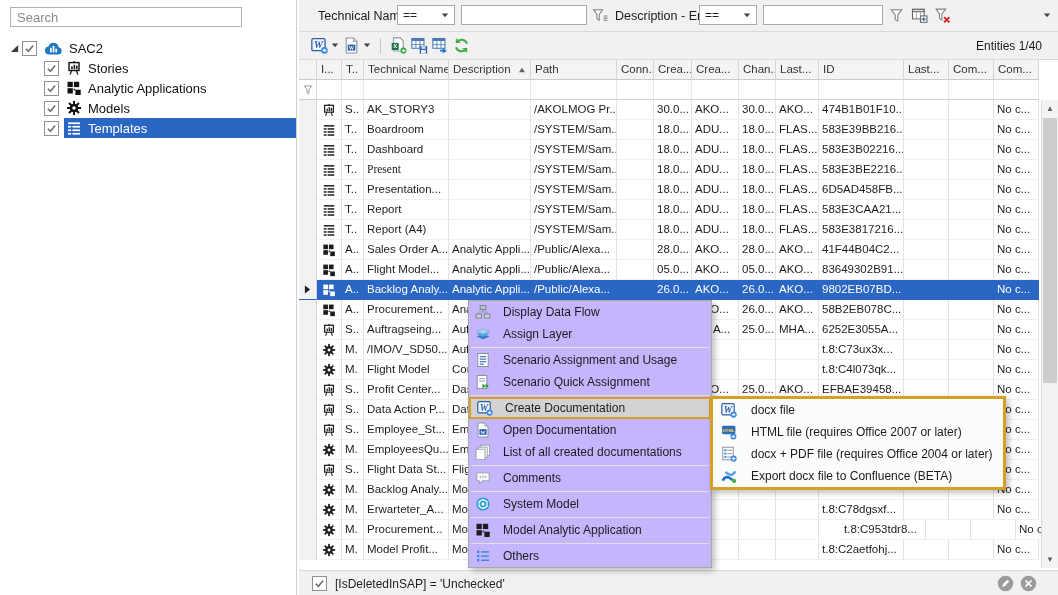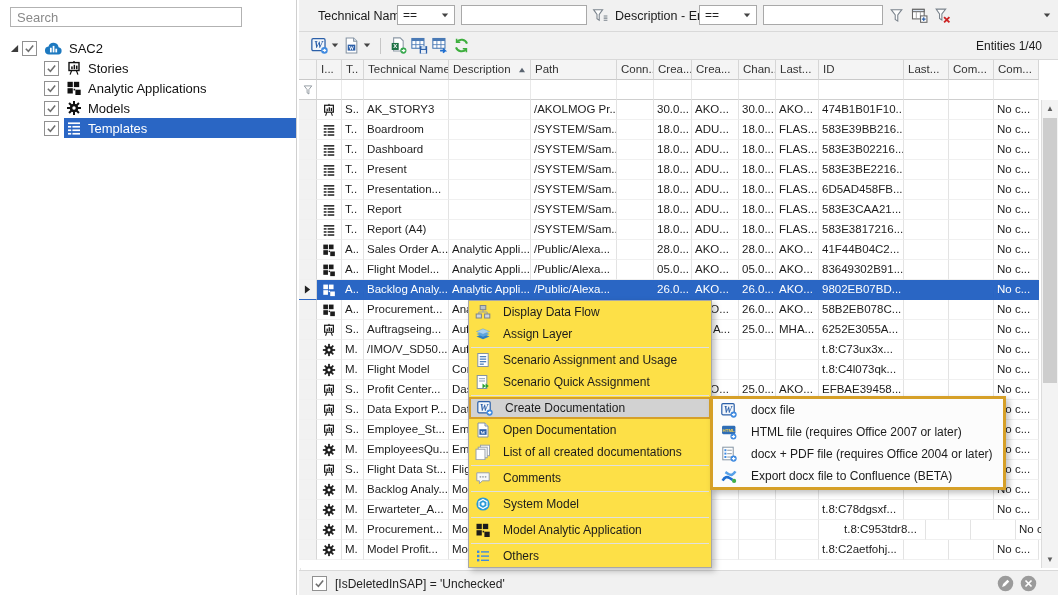--- a/index.html
+++ b/index.html
@@ -68,21 +68,21 @@
         color:#5f5f5f;font-size:8px;background:#f3f3f3;}
   #sthumb{position:absolute;left:1px;top:18px;width:14px;height:265px;background:#cdcdcd;}
 
   
   #status-bar{position:absolute;left:0;top:570px;width:759px;height:25px;background:#f1f1f1;border-top:1px solid #d9d9d9;}
   #status-bar .cb{position:absolute;left:13px;top:5px;}
   #status-text{position:absolute;left:36px;top:6px;font-size:12px;color:#222;}
   .sb-circle{position:absolute;top:4px;width:17px;height:17px;}
 
   
-  #context-menu{position:absolute;left:468px;top:300px;width:244px;background:#fde047;border:1px solid #a8a8a8;
+  #context-menu{position:absolute;left:468px;top:300px;width:244px;background:#c4b5fd;border:1px solid #a8a8a8;
         box-shadow:3px 3px 6px rgba(0,0,0,0.25);box-sizing:border-box;z-index:10;}
   .mi{position:relative;height:22px;display:flex;align-items:center;font-size:12px;color:#1c1c1c;box-sizing:border-box;}
   .mi .icon{position:absolute;left:6px;}
   .mi .mtxt{position:absolute;left:34px;white-space:nowrap;}
   .mi .marr{position:absolute;right:7px;width:5px;height:9px;display:inline-flex;}
   .mi.hl{background:#d2d2d2;border:2px solid #d6a028;}
   .msep{height:4px;display:flex;align-items:center;}
   .msep div{height:1px;background:#e0e0e0;width:100%;margin:0 2px;}
   #submenu{position:absolute;left:710px;top:396px;width:296px;background:#fcfcfc;border:3px solid #d6a028;
         box-shadow:3px 3px 6px rgba(0,0,0,0.25);box-sizing:border-box;z-index:11;}
@@ -518,21 +518,21 @@
                   <rect x="2" y="5.9" width="3.2" height="1.7"></rect>
                   <rect x="6.4" y="5.9" width="7.6" height="1.7"></rect>
                   <rect x="2" y="9.4" width="3.2" height="1.7"></rect>
                   <rect x="6.4" y="9.4" width="7.6" height="1.7"></rect>
                   <rect x="2" y="12.9" width="3.2" height="1.7"></rect>
                   <rect x="6.4" y="12.9" width="7.6" height="1.7"></rect>
                 </svg>
               </span>
             </div>
             <div class="gc" style="width: 22px;">T..</div>
-            <div class="gc" style="width: 85px;">Present</div>
+            <div class="gc" style="width: 85px; font-family: Liberation Serif, serif;">Present</div>
             <div class="gc" style="width: 82px;"></div>
             <div class="gc" style="width: 86px;">/SYSTEM/Sam...</div>
             <div class="gc" style="width: 37px;"></div>
             <div class="gc" style="width: 38px;">18.0...</div>
             <div class="gc" style="width: 47px;">ADU...</div>
             <div class="gc" style="width: 37px;">18.0...</div>
             <div class="gc" style="width: 43px;">FLAS...</div>
             <div class="gc" style="width: 85px;">583E3BE2216...</div>
             <div class="gc" style="width: 45px;"></div>
             <div class="gc" style="width: 45px;"></div>
@@ -859,21 +859,21 @@
                   <rect x="3" y="2.6" width="10" height="7.9" fill="none" stroke="currentColor" stroke-width="1.4"></rect>
                   <rect x="5.2" y="6.4" width="1.5" height="2.8" fill="currentColor"></rect>
                   <rect x="7.6" y="4.8" width="1.5" height="4.4" fill="currentColor"></rect>
                   <rect x="10" y="5.6" width="1.5" height="3.6" fill="currentColor"></rect>
                   <rect x="7.3" y="1" width="1.4" height="1.6" fill="currentColor"></rect>
                   <path d="M5.6 10.5 4.1 14.6M10.4 10.5l1.5 4.1" stroke="currentColor" stroke-width="1.2"></path>
                 </svg>
               </span>
             </div>
             <div class="gc" style="width: 22px;">S..</div>
-            <div class="gc" style="width: 85px;">Data Export P...</div>
+            <div class="gc" style="width: 85px;">Data Action P...</div>
             <div class="gc" style="width: 82px;">Data</div>
             <div class="gc" style="width: 86px;"></div>
             <div class="gc" style="width: 37px;"></div>
             <div class="gc" style="width: 38px;"></div>
             <div class="gc" style="width: 47px;"></div>
             <div class="gc" style="width: 37px;"></div>
             <div class="gc" style="width: 43px;"></div>
             <div class="gc" style="width: 85px;"></div>
             <div class="gc" style="width: 45px;"></div>
             <div class="gc" style="width: 45px;"></div>

